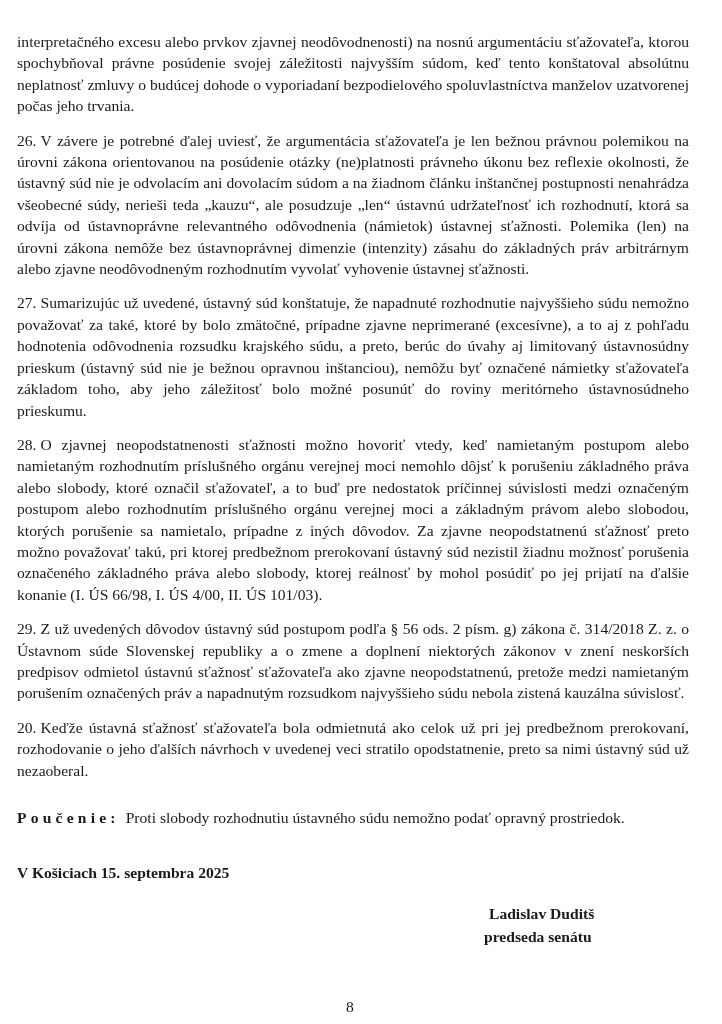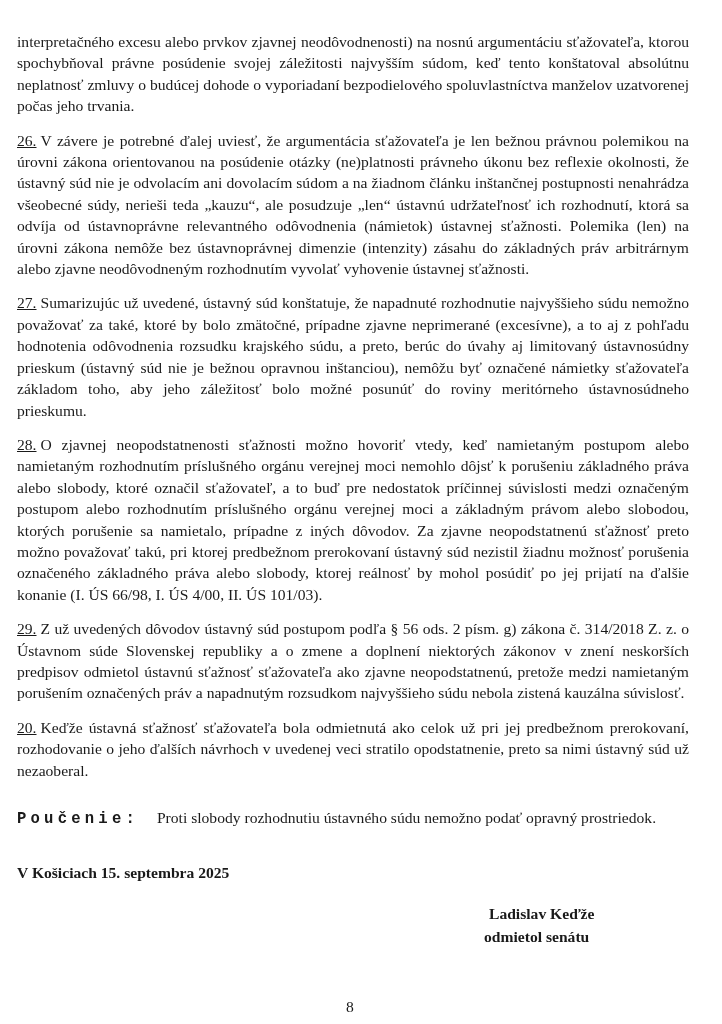--- a/index.html
+++ b/index.html
@@ -24,34 +24,32 @@
       width: 672px;
       margin-top: 30px;
     }
     .para {
       margin: 0 0 13px 0;
       text-align: justify;
       text-justify: inter-word;
     }
     .para-num {
       margin-right: 4px;
-      text-decoration: underline;
     }
     .poucenie {
       position: absolute;
       left: 17px;
       top: 807px;
       width: 690px;
       white-space: nowrap;
     }
     .poucenie-label {
       font-weight: bold;
       letter-spacing: 4.2px;
-      margin-right: 14px;
-      font-family: Liberation Mono, monospace;
+      margin-right: 2px;
     }
     .place-date {
       position: absolute;
       left: 17px;
       top: 862px;
       font-weight: bold;
       white-space: nowrap;
     }
     .signature {
       position: absolute;
@@ -101,17 +99,17 @@
 </div>
 
 <div class="poucenie">
   <span class="poucenie-label">Poučenie:</span>
   <span>Proti slobody rozhodnutiu ústavného súdu nemožno podať opravný prostriedok.</span>
 </div>
 
 <div class="place-date">V Košiciach 15. septembra 2025</div>
 
 <div class="signature">
-  <span class="sig-name">Ladislav Keďže</span>
-  <span class="sig-title">odmietol senátu</span>
+  <span class="sig-name">Ladislav Duditš</span>
+  <span class="sig-title">predseda senátu</span>
 </div>
 
 <div class="page-number">8</div>
 
 </body></html>

